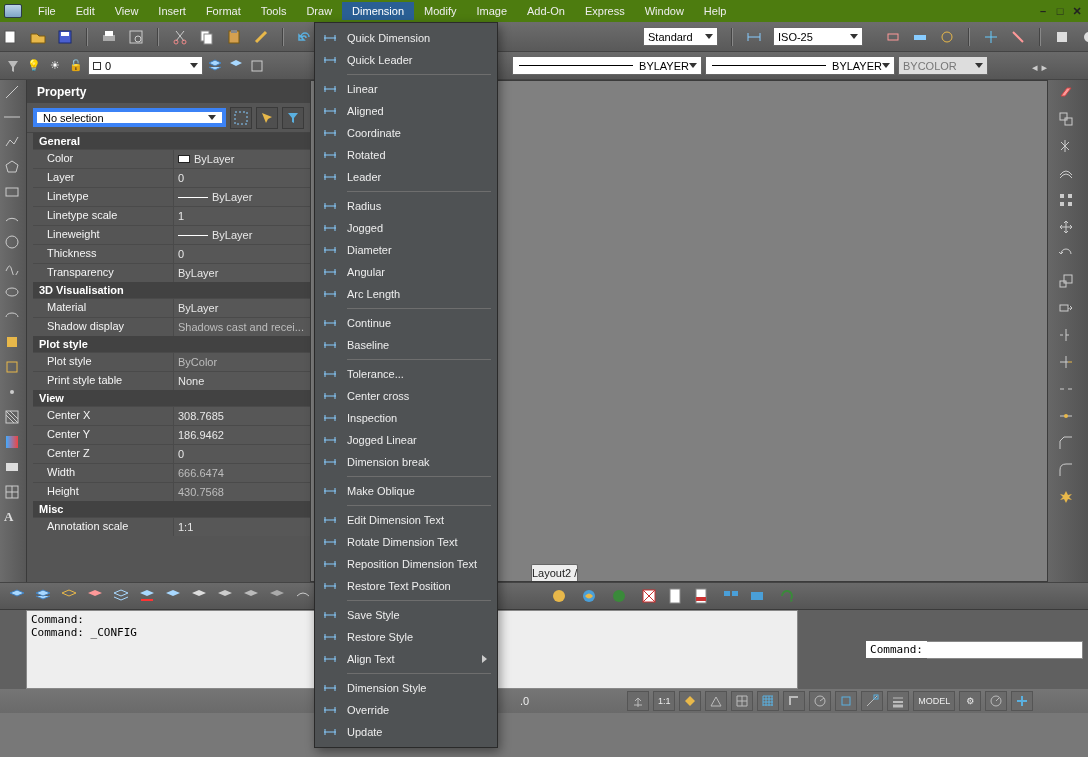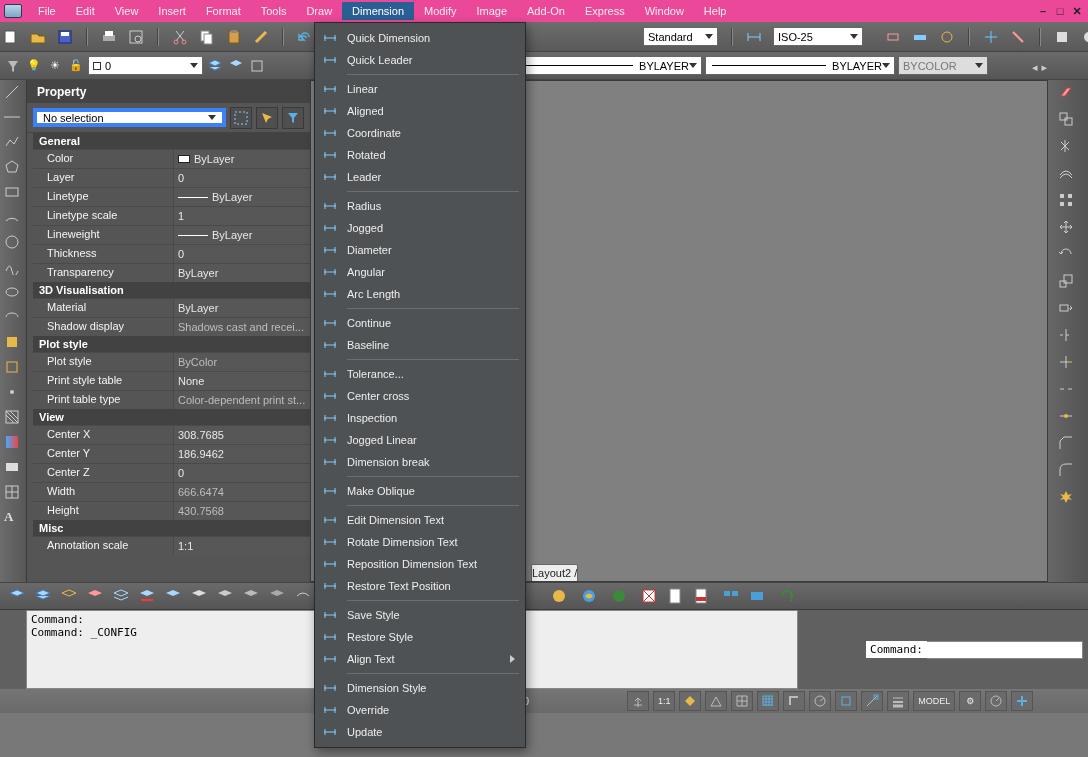--- a/index.html
+++ b/index.html
@@ -1,17 +1,17 @@
 <!DOCTYPE html>
 <html><head>
 <meta charset="utf-8">
 <style>
 * { margin:0; padding:0; box-sizing:border-box; font-family:"Segoe UI",Tahoma,sans-serif; font-size:11px; }
 body { background:#787878; width:1088px; height:757px; overflow:hidden; position:relative; color:#fff; }
-.menubar { background:#ec4899; height:22px; display:flex; align-items:center; padding:0 4px; position:relative; z-index:10; }
+.menubar { background:#4d7c0f; height:22px; display:flex; align-items:center; padding:0 4px; position:relative; z-index:10; }
 .menubar .app-icon { width:18px; height:14px; background:linear-gradient(#bcd4e8,#7fa5c6); border:1px solid #2b3a4a; border-radius:2px; margin-right:6px; }
 .menubar .item { padding:3px 10px; cursor:default; color:#eee; }
 .menubar .item.active { background:#2a5f94; color:#fff; }
 .winbtns { margin-left:auto; display:flex; gap:3px; }
 .winbtns span { width:14px; height:12px; display:flex; align-items:center; justify-content:center; font-weight:bold; color:#222; cursor:default; }
 .toolbar { background:linear-gradient(#6d6d6d,#595959); height:30px; display:flex; align-items:center; padding:0 3px; gap:11px; border-bottom:1px solid #444; }
 .toolbar .tb { width:20px; height:20px; display:flex; align-items:center; justify-content:center; border-radius:2px; cursor:default; }
 .toolbar .tb svg, .left-tools .tb svg, .right-tools .tb svg { display:block; }
 .toolbar .sep { width:4px; height:18px; border-left:1px solid #444; border-right:1px solid #888; margin:0 2px; }
 .tb-combo { background:#fff; color:#000; border:1px solid #666; height:19px; display:flex; align-items:center; padding:0 4px; min-width:100px; }
@@ -42,21 +42,21 @@
 .bottom-area { position:absolute; left:0; right:0; bottom:68px; height:107px; display:flex; flex-direction:column; }
 .layers-strip { height:28px; background:linear-gradient(#6a6a6a,#555); display:flex; align-items:center; padding:0 6px; gap:4px; border-top:1px solid #444; border-bottom:1px solid #3a3a3a; }
 .layers-strip .tb { width:22px; height:22px; display:flex; align-items:center; justify-content:center; }
 .cmd-area { flex:1; display:flex; flex-direction:row; background:#606060;gap:37px; }
 .cmd-history { background:#eee; color:#000; font-family:"Consolas",monospace; flex:1; padding:2px 4px; margin:0 5px 0 26px; border:1px solid #888; overflow:hidden; white-space:pre; }
 .cmd-input { display:flex; align-items:center; margin:3px 5px 3px 26px; }
 .cmd-input .prompt { background:#fff; color:#000; padding:2px 4px; font-family:"Consolas",monospace; }
 .cmd-input input { flex:1; background:#fff; border:1px solid #888; border-left:none; height:18px; padding:0 4px; font-family:"Consolas",monospace; }
 .statusbar { position:absolute; left:0; right:0; bottom:44px; height:24px; background:linear-gradient(#757575,#6a6a6a); display:flex; align-items:center; padding:0 6px; gap:4px; color:#eee; }
 .statusbar .sb { width:22px; height:20px; border:1px solid #555; background:#6a6a6a; display:flex; align-items:center; justify-content:center; font-size:9px; }
-.dropdown { position:absolute; left:314px; top:22px; width:212px; background:#4f5254; border:1px solid #2a2a2a; box-shadow:2px 4px 10px rgba(0,0,0,.4); z-index:100; padding:4px 0; }
+.dropdown { position:absolute; left:314px; top:22px; width:184px; background:#4f5254; border:1px solid #2a2a2a; box-shadow:2px 4px 10px rgba(0,0,0,.4); z-index:100; padding:4px 0; }
 .dropdown .dd-item { display:flex; align-items:center; height:22px; padding:0 10px 0 4px; cursor:default; color:#eee; }
 .dropdown .dd-icon { width:22px; height:18px; display:flex; align-items:center; justify-content:center; margin-right:6px; }
 .dropdown .dd-sep { height:1px; background:#6e6e6e; margin:3px 6px 3px 32px; }
 .dropdown .dd-sub { margin-left:auto; border-top:4px solid transparent; border-bottom:4px solid transparent; border-left:5px solid #ccc; }
 .sw { width:12px; height:8px; border:1px solid #222; background:#fff; }
 </style>
 </head>
 <body>
 
 <div class="menubar">
@@ -462,26 +462,20 @@
           <div class="val dim">
             <span>ByColor</span>
           </div>
         </div>
         <div class="prop-row">
           <div class="key">Print style table</div>
           <div class="val">
             <span>None</span>
           </div>
         </div>
-        <div class="prop-row">
-          <div class="key">Print table type</div>
-          <div class="val dim">
-            <span>Color-dependent print st...</span>
-          </div>
-        </div>
         <div class="prop-section-hdr">View</div>
         <div class="prop-row">
           <div class="key">Center X</div>
           <div class="val">
             <span>308.7685</span>
           </div>
         </div>
         <div class="prop-row">
           <div class="key">Center Y</div>
           <div class="val">

